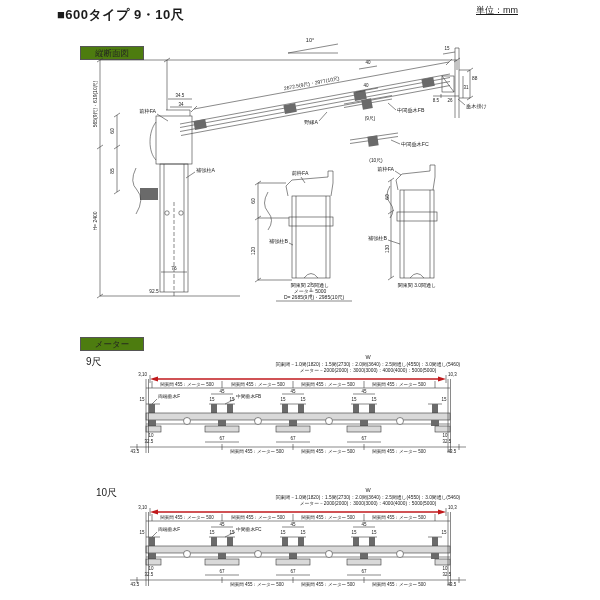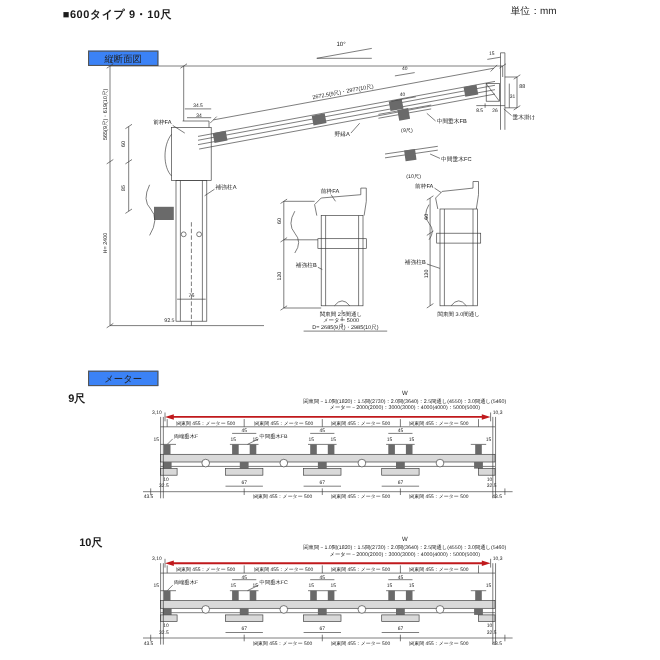--- a/index.html
+++ b/index.html
@@ -1,23 +1,23 @@
 <!DOCTYPE html>
 <html><head>
 <meta charset="utf-8">
 <style>
   html,body{margin:0;padding:0;}
   body{width:600px;height:600px;background:#ffffff;position:relative;
        font-family:"Liberation Sans","DejaVu Sans",sans-serif;color:#1b1b1b;overflow:hidden;}
   .abs{position:absolute;}
-  .hdr-title{left:57px;top:6px;font-size:10px;font-weight:bold;letter-spacing:.5px;}
-  .hdr-unit{left:464px;top:4px;font-size:9px;}
+  .hdr-title{left:57px;top:6px;font-size:13px;font-weight:bold;letter-spacing:.5px;}
+  .hdr-unit{left:476px;top:4px;font-size:9px;text-decoration:underline;}
   .box-label{border:1px solid #555;font-size:8.5px;line-height:12px;height:12px;width:62px;
-             text-align:center;background:#3b82f6;color:#222;}
-  .sec-label{font-size:10px;font-weight:bold;}
+             text-align:center;background:#4d7c0f;color:#222;}
+  .sec-label{font-size:10px;font-weight:normal;margin-left:24px;}
   svg{position:absolute;left:0;top:0;}
   svg line,svg path,svg polyline,svg rect,svg circle{stroke:#3a3a3a;stroke-width:.6;fill:none;}
   svg .fD{fill:#6a6a6a;stroke:none;}
   svg .fG{fill:#d9d9d9;stroke:#3a3a3a;}
   svg .fW{fill:#ffffff;stroke:#3a3a3a;}
   svg .dash{stroke-dasharray:4 2;}
   svg .red{stroke:#c0191c;stroke-width:1.7;}
   svg .rf{fill:#c0191c;stroke:none;}
   svg text{fill:#1b1b1b;stroke:none;font-family:"Liberation Sans","DejaVu Sans",sans-serif;}
   .t45{font-size:4.5px;} .t48{font-size:4.8px;} .t5{font-size:5px;} .t52{font-size:5.2px;} .t55{font-size:5.5px;}

